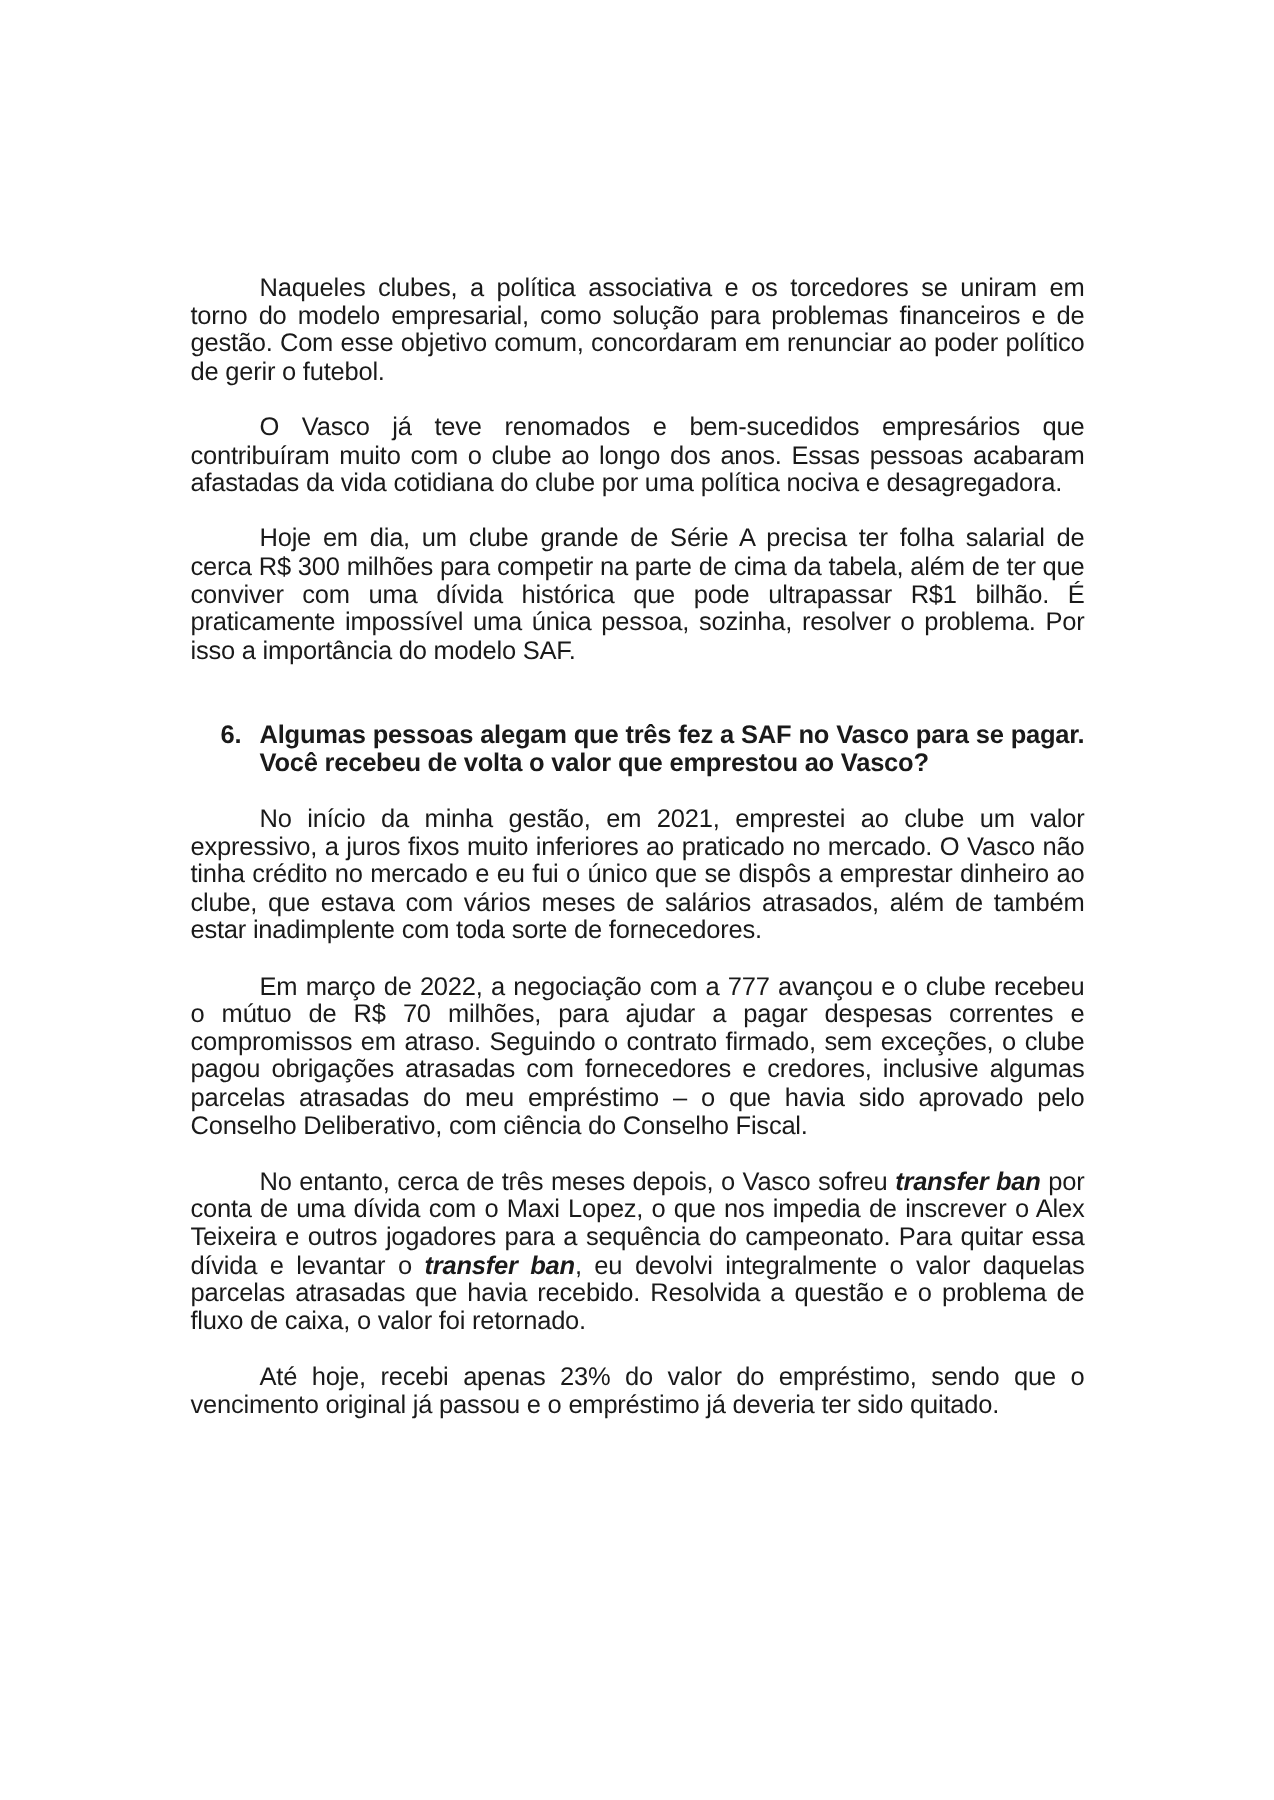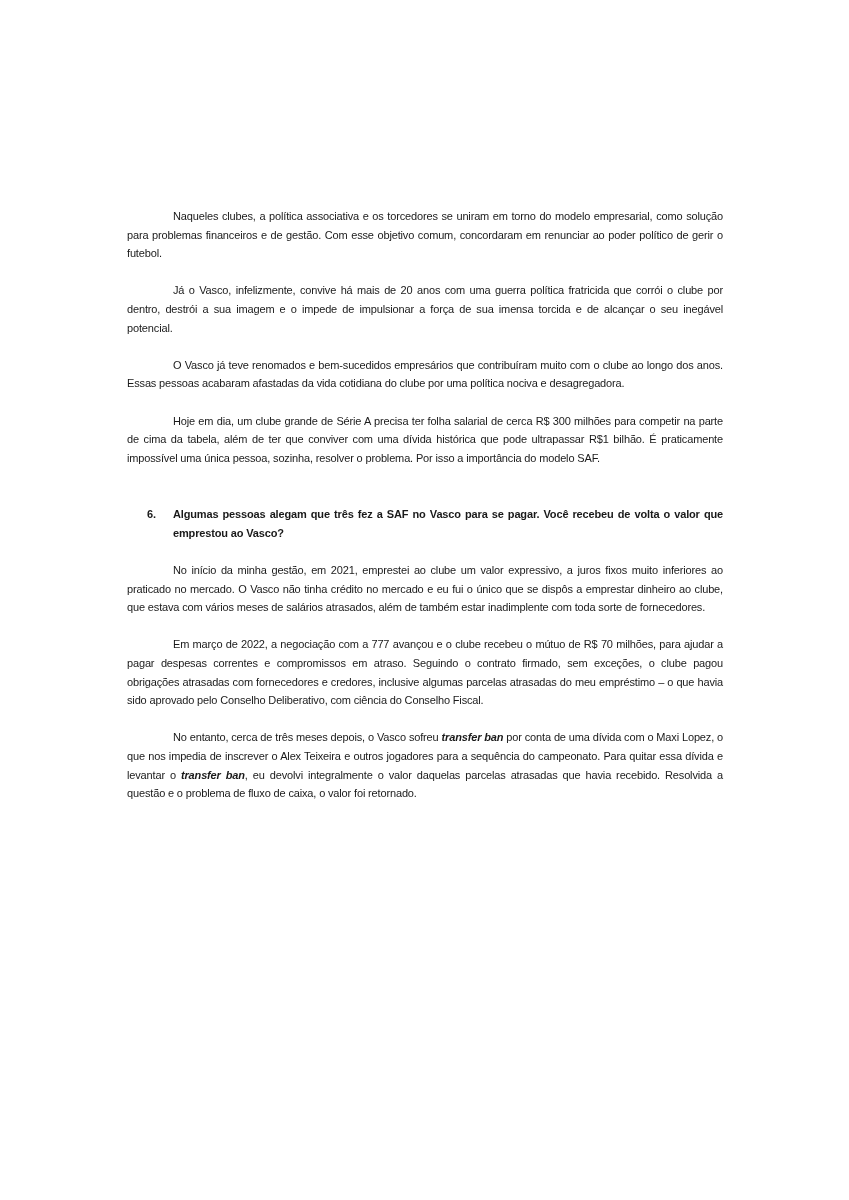--- a/index.html
+++ b/index.html
@@ -13,24 +13,23 @@
       position: relative;
       overflow: hidden;
       font-family: "Liberation Sans", sans-serif;
       color: #1a1a1a;
     }
     .page {
       position: absolute;
       left: 127px;
       top: 183px;
       width: 596px;
-      font-size: 11px;
+      font-size: 17px;
       line-height: 18.6px;
       letter-spacing: -0.15px;
-      margin-top: 24px;
     }
     .para {
       margin: 0 0 18.6px 0;
       text-align: justify;
       text-indent: 46px;
     }
     .q-block {
       display: flex;
       margin: 38px 0 18.6px 0;
     }
@@ -50,28 +49,28 @@
     .answer-short {
       margin: 0 0 18.6px 46px;
     }
     em { font-style: italic; font-weight: bold; }
   </style>
 </head>
 <body>
 
 <div class="page">
   <p class="para">Naqueles clubes, a política associativa e os torcedores se uniram em torno do modelo empresarial, como solução para problemas financeiros e de gestão. Com esse objetivo comum, concordaram em renunciar ao poder político de gerir o futebol.</p>
-  <p class="para">Já o Vasco, infelizmente, convive há mais de 20 anos com uma guerra política fratricida que corrói o clube por dentro, destrói a sua imagem e o impede de impulsionar a força de sua imensa torcida e de alcançar o seu inegável potencial.</p>
   <p class="para">O Vasco já teve renomados e bem-sucedidos empresários que contribuíram muito com o clube ao longo dos anos. Essas pessoas acabaram afastadas da vida cotidiana do clube por uma política nociva e desagregadora.</p>
   <p class="para">Hoje em dia, um clube grande de Série A precisa ter folha salarial de cerca R$ 300 milhões para competir na parte de cima da tabela, além de ter que conviver com uma dívida histórica que pode ultrapassar R$1 bilhão. É praticamente impossível uma única pessoa, sozinha, resolver o problema. Por isso a importância do modelo SAF.</p>
 
   <div class="q-block">
     <span class="q-num">6.</span>
     <span class="q-text">Algumas pessoas alegam que três fez a SAF no Vasco para se pagar. Você recebeu de volta o valor que emprestou ao Vasco?</span>
   </div>
 
 
   <p class="para">No início da minha gestão, em 2021, emprestei ao clube um valor expressivo, a juros fixos muito inferiores ao praticado no mercado. O Vasco não tinha crédito no mercado e eu fui o único que se dispôs a emprestar dinheiro ao clube, que estava com vários meses de salários atrasados, além de também estar inadimplente com toda sorte de fornecedores.</p>
   <p class="para">Em março de 2022, a negociação com a 777 avançou e o clube recebeu o mútuo de R$ 70 milhões, para ajudar a pagar despesas correntes e compromissos em atraso. Seguindo o contrato firmado, sem exceções, o clube pagou obrigações atrasadas com fornecedores e credores, inclusive algumas parcelas atrasadas do meu empréstimo – o que havia sido aprovado pelo Conselho Deliberativo, com ciência do Conselho Fiscal.</p>
 
   <p class="para"><span>No entanto, cerca de três meses depois, o Vasco sofreu </span><em>transfer ban</em><span> por conta de uma dívida com o Maxi Lopez, o que nos impedia de inscrever o Alex Teixeira e outros jogadores para a sequência do campeonato. Para quitar essa dívida e levantar o </span><em>transfer ban</em><span>, eu devolvi integralmente o valor daquelas parcelas atrasadas que havia recebido. Resolvida a questão e o problema de fluxo de caixa, o valor foi retornado.</span></p>
 
+  <p class="para">Até hoje, recebi apenas 23% do valor do empréstimo, sendo que o vencimento original já passou e o empréstimo já deveria ter sido quitado.</p>
 </div>
 
 </body></html>

